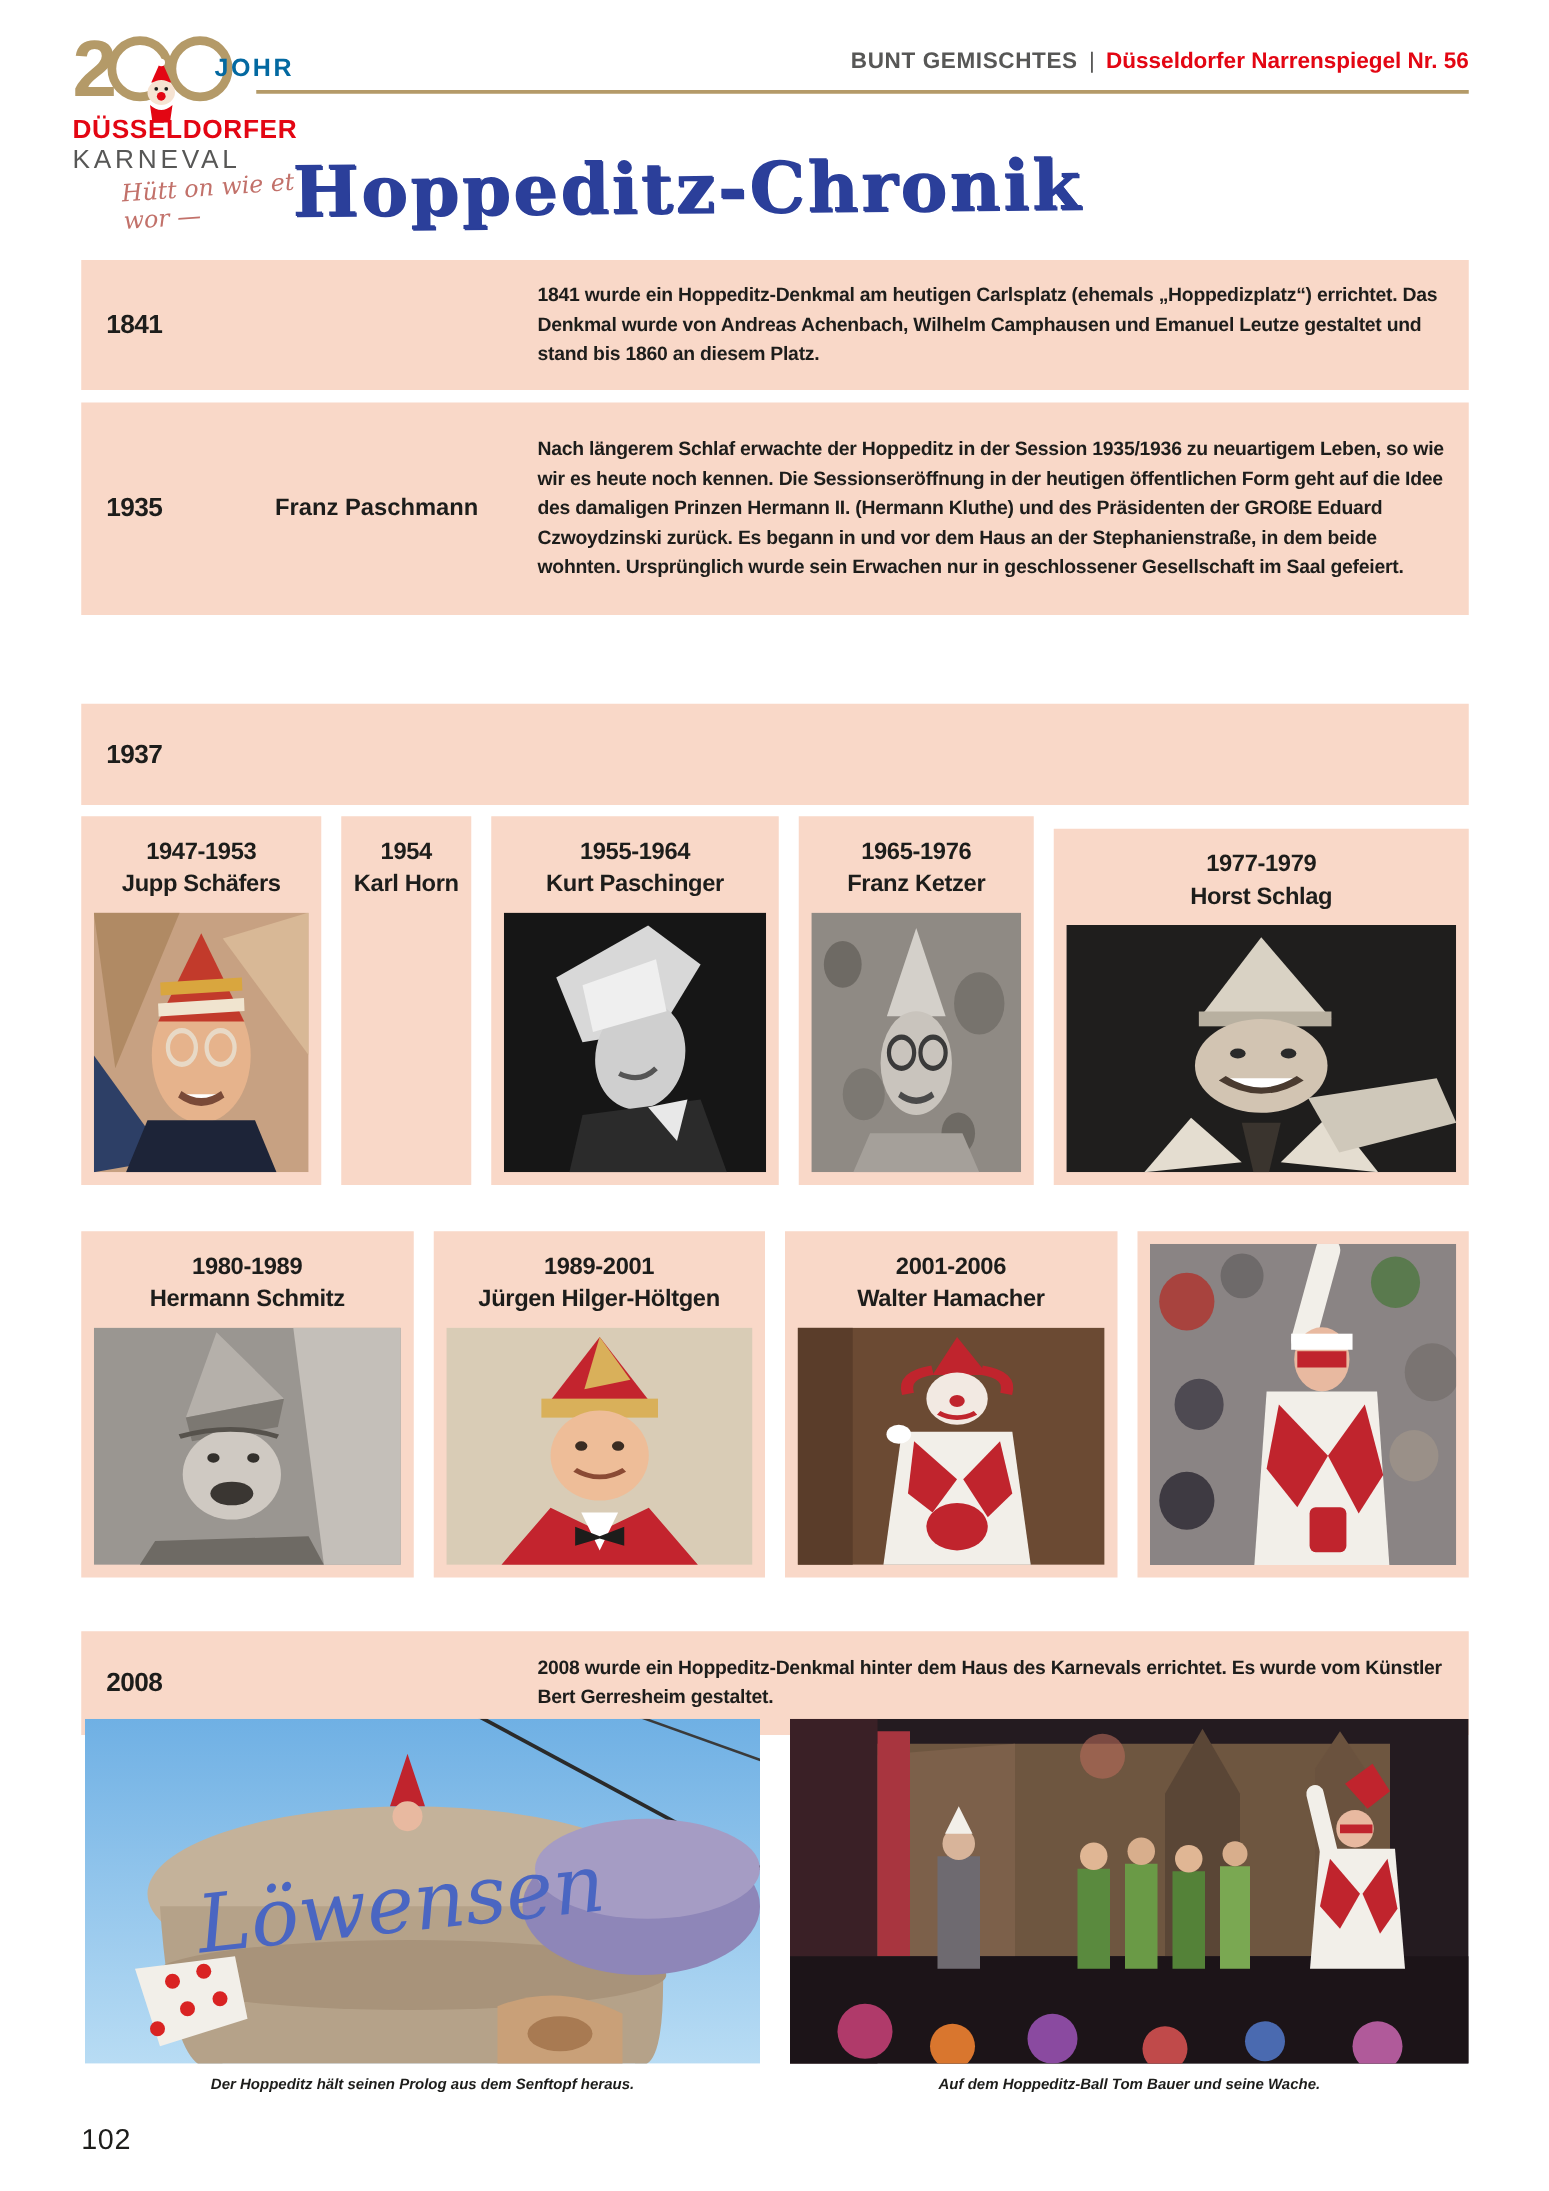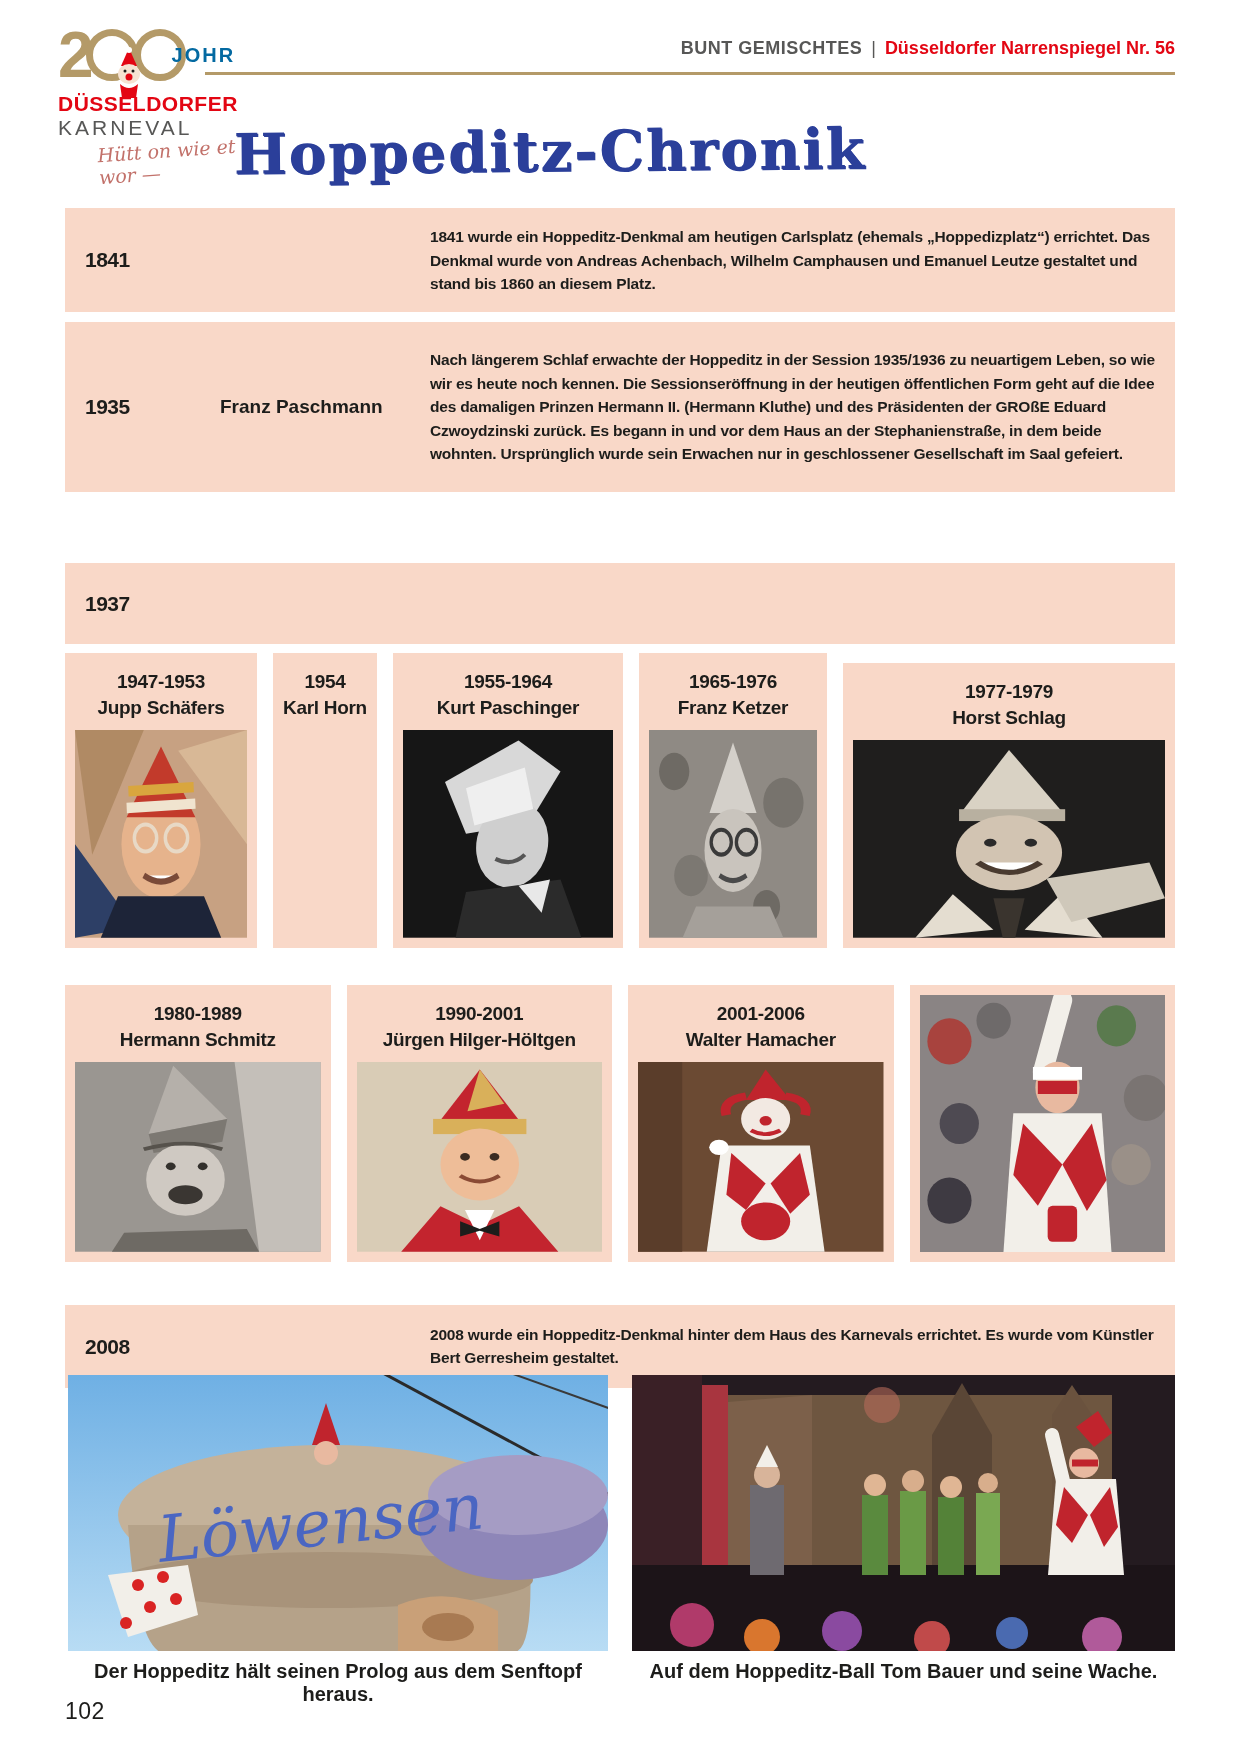--- a/index.html
+++ b/index.html
@@ -55,21 +55,21 @@
   .card .ph { margin:10px 10px 10px; flex:1; overflow:hidden; }
   .card .ph svg { width:100%; height:100%; display:block; }
   .c-w240{width:192px;} .c-w104{width:104px;} .c-w230{width:230px;} .c-w225{width:188px;} .c-w247{width:247px;flex:1;margin-top:10px;}
   #gal-row2 .card { flex:1; }
 
   
   .bphoto { top:1375px; height:276px; overflow:hidden; }
   #bphoto-left  { left:68px;  width:540px; }
   #bphoto-right { left:632px; width:543px; }
   .bphoto svg { width:100%; height:100%; display:block; }
-  .bcaption { top:1660px; font-size:20px; font-weight:bold; text-align:center; color:#1d1d1b; }
+  .bcaption { top:1660px; font-size:12px; font-weight:bold; font-style:italic; text-align:center; color:#1d1d1b; }
   #bcaption-left  { left:68px;  width:540px; }
   #bcaption-right { left:632px; width:543px; }
 
   .page-number { left:65px; top:1698px; font-size:23px; color:#1d1d1b; letter-spacing:.5px; }
 </style>
 </head>
 <body>
 
 <div class="abs logo">
   <div class="logo-row1">
@@ -230,21 +230,21 @@
         <circle cx="39" cy="55" r="2" fill="#33302c"></circle>
         <circle cx="52" cy="55" r="2" fill="#33302c"></circle>
         <path d="M28 46 Q45 40 60 46" stroke="#56524c" stroke-width="2" fill="none"></path>
         <polygon points="20,90 70,88 75,100 15,100" fill="#6e6a64"></polygon>
       </svg>
     </div>
   </div>
 
   <div class="card">
     <div class="hd">
-      <div>1990-2001</div>
+      <div>1989-2001</div>
       <div>Jürgen Hilger-Höltgen</div>
     </div>
     <div class="ph">
       <svg viewBox="0 0 100 100" preserveAspectRatio="none">
         <rect width="100" height="100" fill="#d9ccb6"></rect>
         <polygon points="50,4 68,34 32,34" fill="#c3242e"></polygon>
         <polygon points="50,4 60,22 45,26" fill="#d9b05a"></polygon>
         <rect x="31" y="30" width="38" height="8" fill="#d9b05a"></rect>
         <ellipse cx="50" cy="54" rx="16" ry="19" fill="#eebd98"></ellipse>
         <path d="M42 60 Q50 66 58 60" stroke="#8a4a34" stroke-width="2" fill="none"></path>

